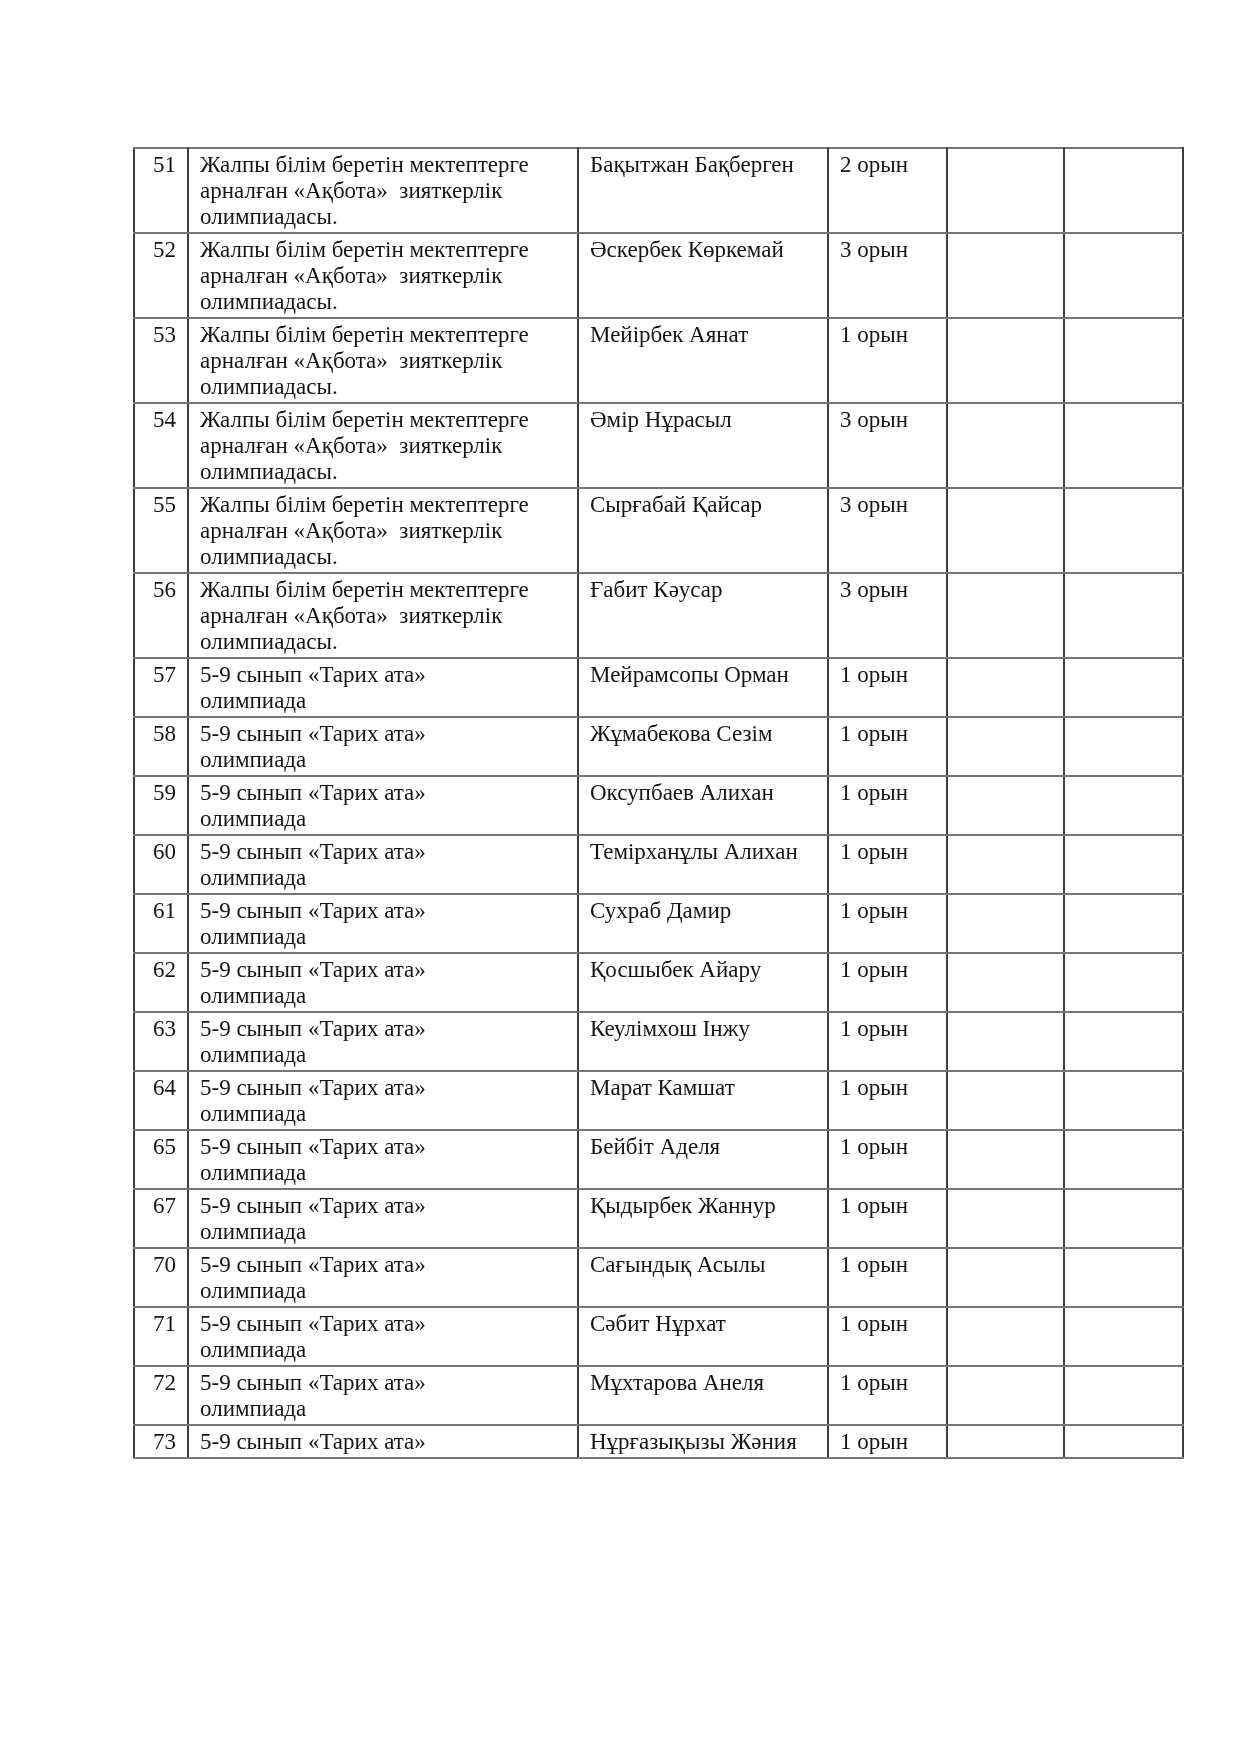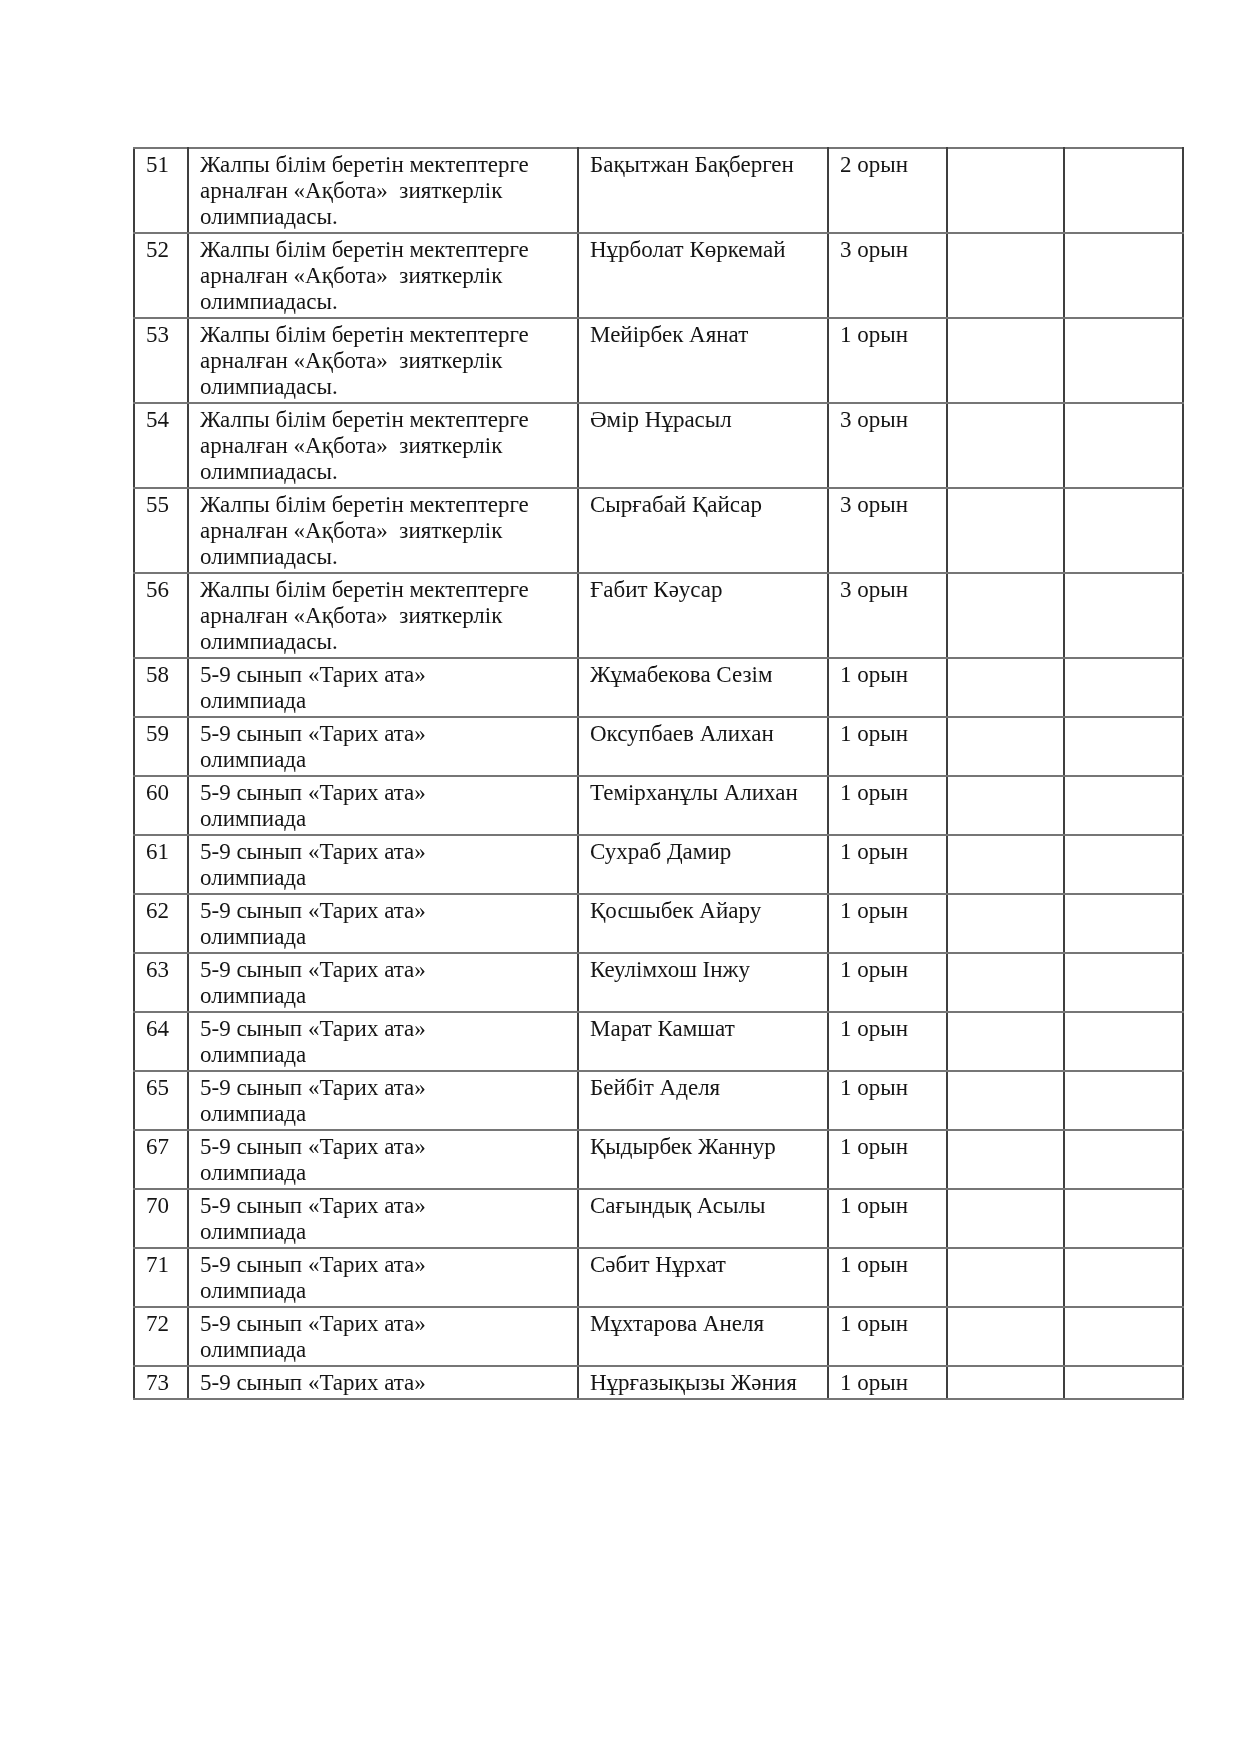--- a/index.html
+++ b/index.html
@@ -35,21 +35,21 @@
     vertical-align: top;
     padding: 3px 11px 2px 11px;
     font-size: 23px;
     line-height: 26px;
     overflow: hidden;
   }
   table.results {
     border: 2px solid #5a5a5a;
   }
   td.c-no {
-    text-align: left;
+    text-align: right;
     padding-left: 2px;
     padding-right: 2px;
   }
   td.c-event {
     white-space: pre-wrap;
   }
   td.c-name {
     white-space: nowrap;
     margin-left: 41px;
   }
@@ -80,21 +80,21 @@
     <td class="c-name">Бақытжан Бақберген</td>
     <td class="c-place">2 орын</td>
     <td class="c-empty"></td>
     <td class="c-empty"></td>
   </tr>
         <tr>
     <td class="c-no">52</td>
     <td class="c-event">Жалпы білім беретін мектептерге
 арналған «Ақбота»  зияткерлік
 олимпиадасы.</td>
-    <td class="c-name">Нұрболат Көркемай</td>
+    <td class="c-name">Әскербек Көркемай</td>
     <td class="c-place">3 орын</td>
     <td class="c-empty"></td>
     <td class="c-empty"></td>
   </tr>
         <tr>
     <td class="c-no">53</td>
     <td class="c-event">Жалпы білім беретін мектептерге
 арналған «Ақбота»  зияткерлік
 олимпиадасы.</td>
     <td class="c-name">Мейірбек Аянат</td>
@@ -122,20 +122,29 @@
     <td class="c-empty"></td>
     <td class="c-empty"></td>
   </tr>
         <tr>
     <td class="c-no">56</td>
     <td class="c-event">Жалпы білім беретін мектептерге
 арналған «Ақбота»  зияткерлік
 олимпиадасы.</td>
     <td class="c-name">Ғабит Кәусар</td>
     <td class="c-place">3 орын</td>
+    <td class="c-empty"></td>
+    <td class="c-empty"></td>
+  </tr>
+        <tr>
+    <td class="c-no">57</td>
+    <td class="c-event">5-9 сынып «Тарих ата»
+олимпиада</td>
+    <td class="c-name">Мейрамсопы Орман</td>
+    <td class="c-place">1 орын</td>
     <td class="c-empty"></td>
     <td class="c-empty"></td>
   </tr>
         <tr>
     <td class="c-no">58</td>
     <td class="c-event">5-9 сынып «Тарих ата»
 олимпиада</td>
     <td class="c-name">Жұмабекова Сезім</td>
     <td class="c-place">1 орын</td>
     <td class="c-empty"></td>

